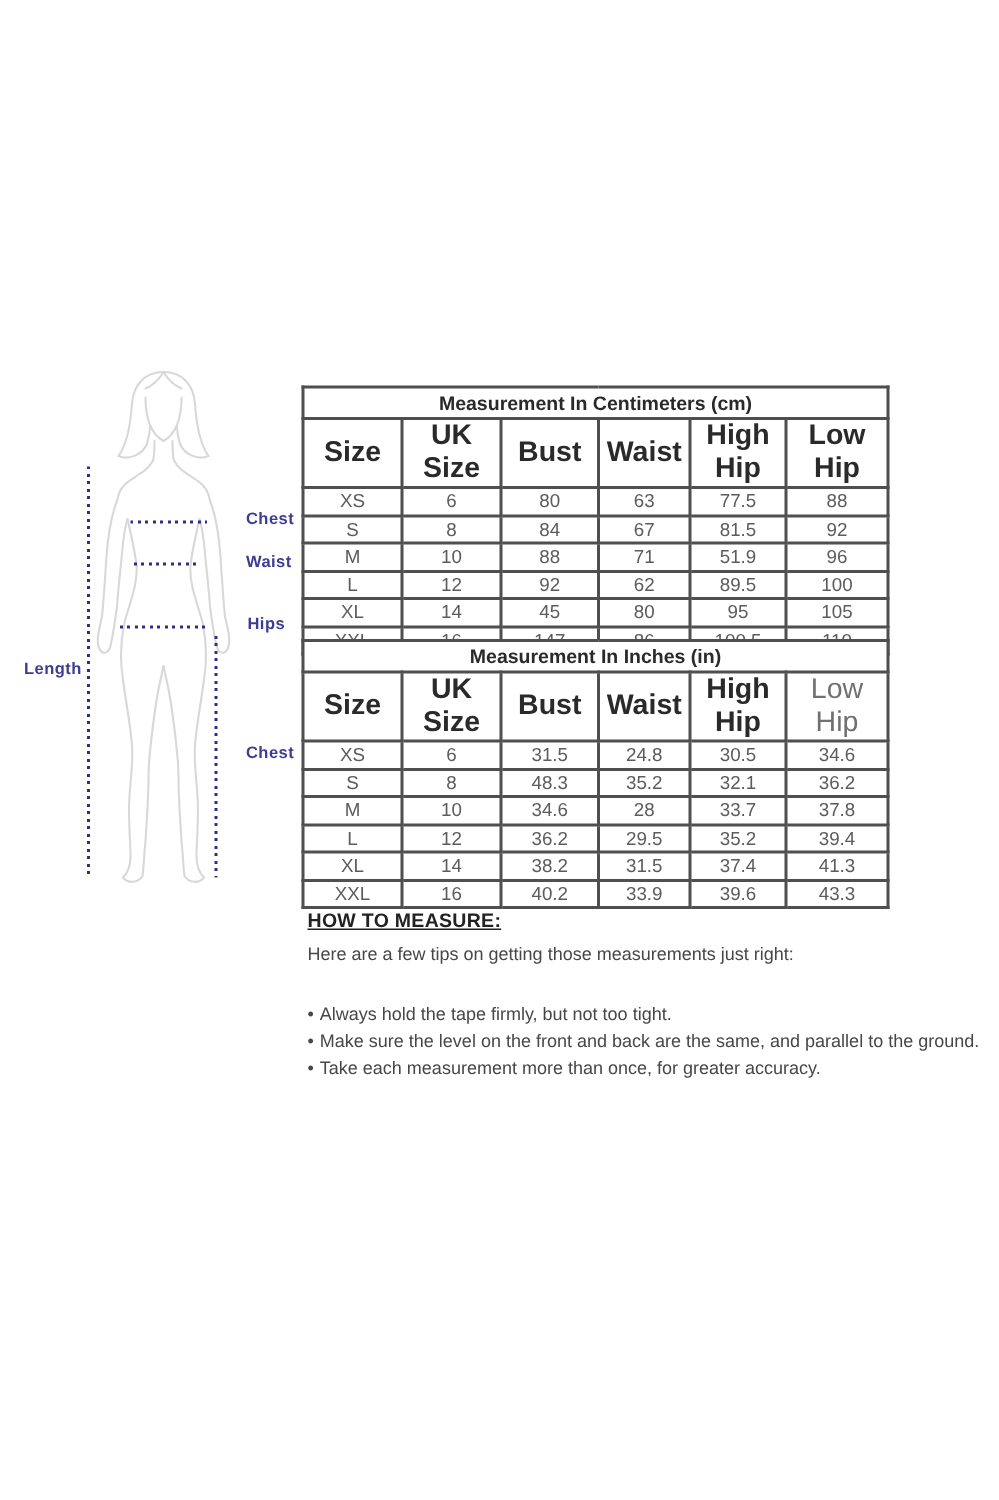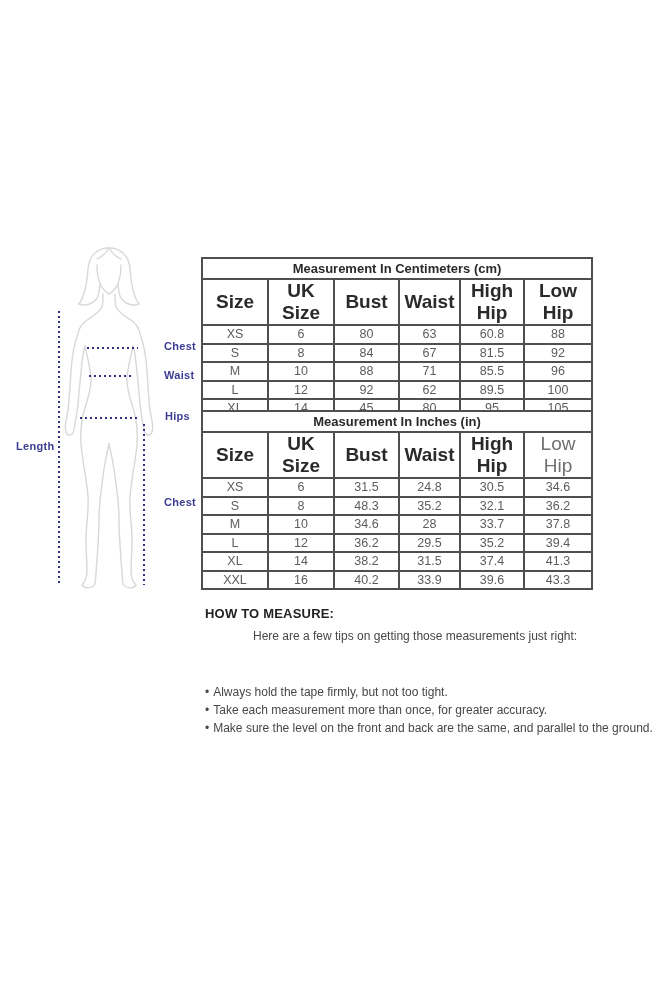--- a/index.html
+++ b/index.html
@@ -34,34 +34,34 @@
     color:var(--figure-label);white-space:nowrap;}
   #chest-label{left:164px;top:340px;}
   #waist-label{left:164px;top:369px;}
   #hips-label{left:165px;top:410px;}
   #length-label{left:16px;top:440px;}
   #inseam-label{left:164px;top:496px;}
 
   
   .size-table{position:absolute;left:201px;width:390px;border-collapse:collapse;table-layout:fixed;}
   #table-cm{top:257px;}
-  #table-in{top:410px;}
+  #table-in{top:426px;}
   .size-table th,.size-table td{border:2px solid var(--table-border);text-align:center;padding:0;background:#fff;}
   .table-title{background:var(--table-title-bg);font-size:13px;font-weight:bold;
     color:var(--table-head-text);height:19px;padding:1px 0;}
   .header-row th{font-size:19px;font-weight:bold;color:var(--table-head-text);height:17px;}
   .size-table tbody td{font-size:12.5px;color:var(--table-cell-text);height:16.5px;}
   #table-in .header-row th:last-child{font-weight:normal;color:#707070;}
 
   
   .howto{position:absolute;left:205px;top:606px;width:450px;color:var(--body-text);}
-  .howto-heading{font-size:13px;font-weight:bold;
+  .howto-heading{font-size:13px;font-weight:bold;text-decoration:underline;
     color:var(--heading-text);letter-spacing:.2px;}
-  .howto-intro{font-size:12px;margin-top:8px;white-space:nowrap;margin-left:48px;}
-  .howto-tips{margin-top:40px;}
+  .howto-intro{font-size:12px;margin-top:8px;white-space:nowrap;}
+  .howto-tips{margin-top:24px;}
   .tip-line{font-size:12px;line-height:18px;white-space:nowrap;}
   .tip-line .bullet{margin-right:4px;}
 </style>
 </head>
 <body>
 
 <div class="canvas">
 
   <svg class="silhouette-svg" viewBox="0 0 146 350">
     <g id="halfFigure" fill="none" stroke="#d8d8d8" stroke-width="1.4" stroke-linecap="round">
@@ -112,37 +112,37 @@
           <th>High Hip</th>
           <th>Low Hip</th>
         </tr>
     </thead>
     <tbody>
         <tr>
           <td>XS</td>
           <td>6</td>
           <td>80</td>
           <td>63</td>
-          <td>60.8</td>
+          <td>77.5</td>
           <td>88</td>
         </tr>
         <tr>
           <td>S</td>
           <td>8</td>
           <td>84</td>
           <td>67</td>
           <td>81.5</td>
           <td>92</td>
         </tr>
         <tr>
           <td>M</td>
           <td>10</td>
           <td>88</td>
           <td>71</td>
-          <td>85.5</td>
+          <td>51.9</td>
           <td>96</td>
         </tr>
         <tr>
           <td>L</td>
           <td>12</td>
           <td>92</td>
           <td>62</td>
           <td>89.5</td>
           <td>100</td>
         </tr>
@@ -237,18 +237,18 @@
           <td>43.3</td>
         </tr>
       </tbody>
   </table>
 
   <div class="howto">
     <div class="howto-heading">HOW TO MEASURE:</div>
     <div class="howto-intro">Here are a few tips on getting those measurements just right:</div>
     <div class="howto-tips">
         <div class="tip-line"><span class="bullet">•</span><span>Always hold the tape firmly, but not too tight.</span></div>
+        <div class="tip-line"><span class="bullet">•</span><span>Make sure the level on the front and back are the same, and parallel to the ground.</span></div>
         <div class="tip-line"><span class="bullet">•</span><span>Take each measurement more than once, for greater accuracy.</span></div>
-        <div class="tip-line"><span class="bullet">•</span><span>Make sure the level on the front and back are the same, and parallel to the ground.</span></div>
       </div>
   </div>
 
 </div>
 
 </body></html>

